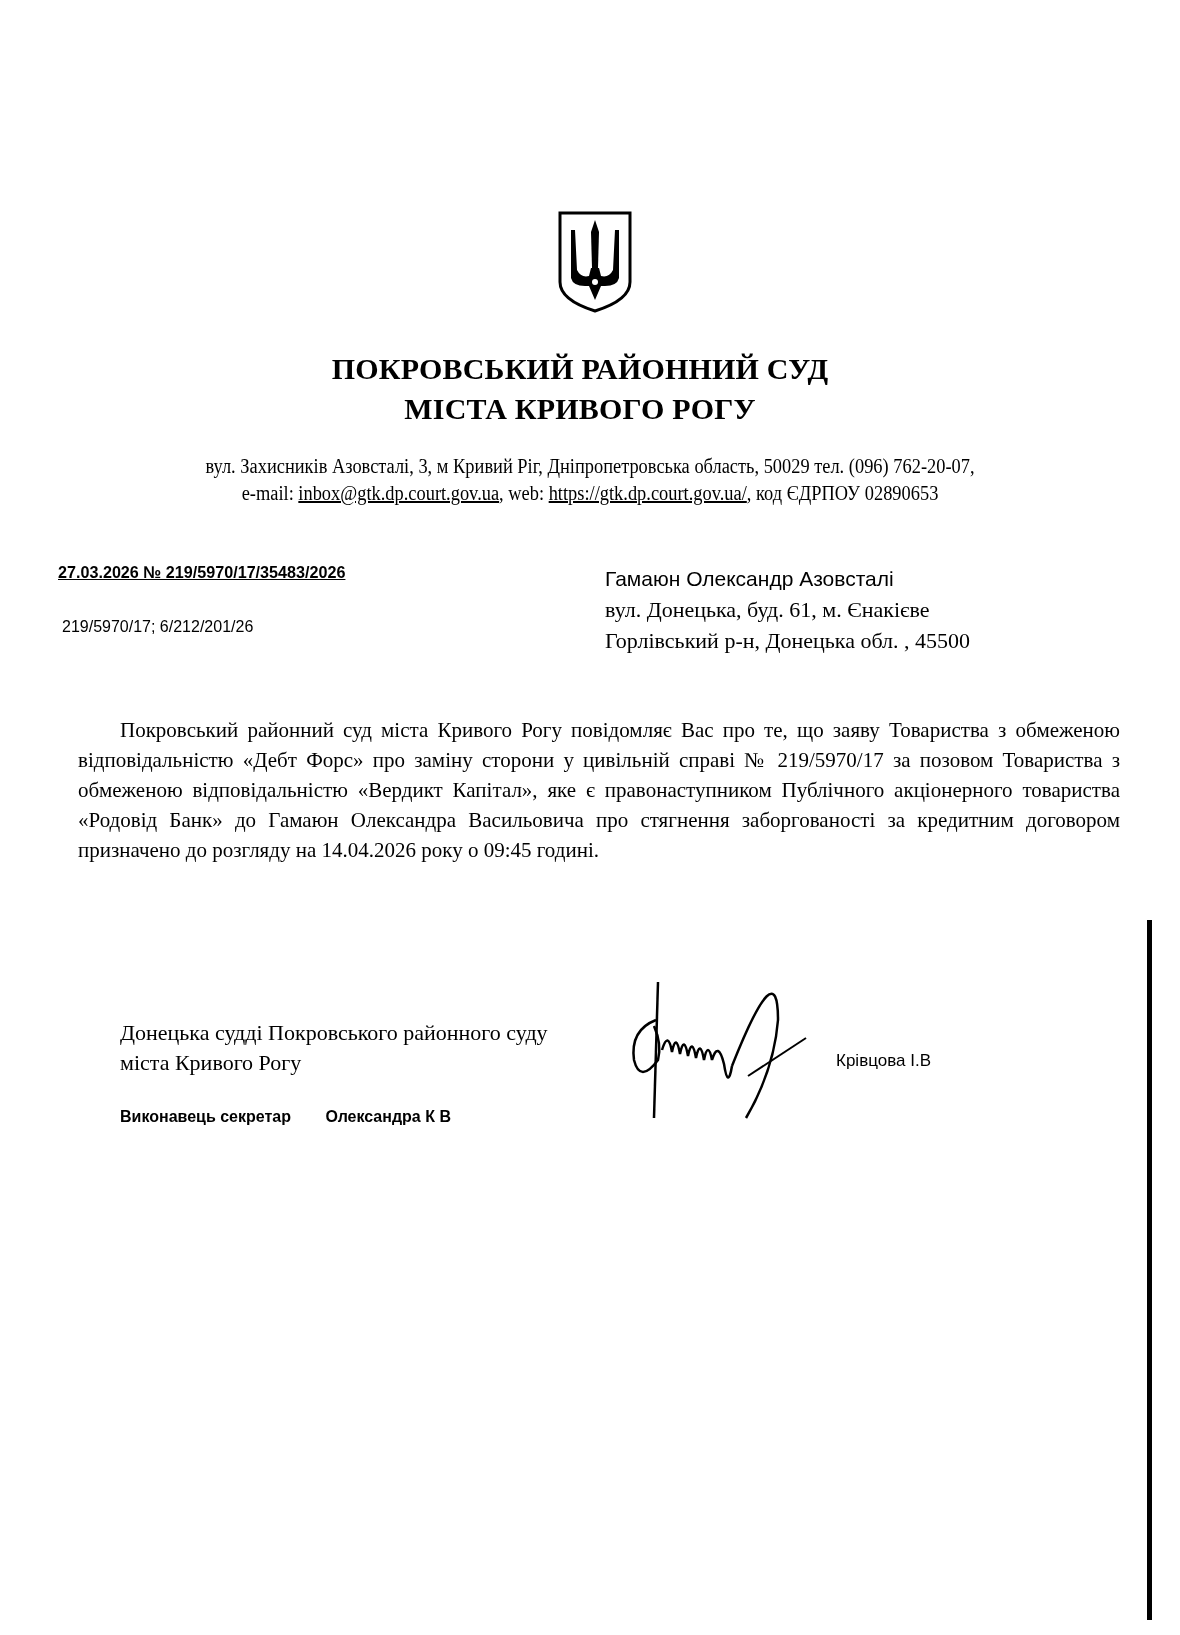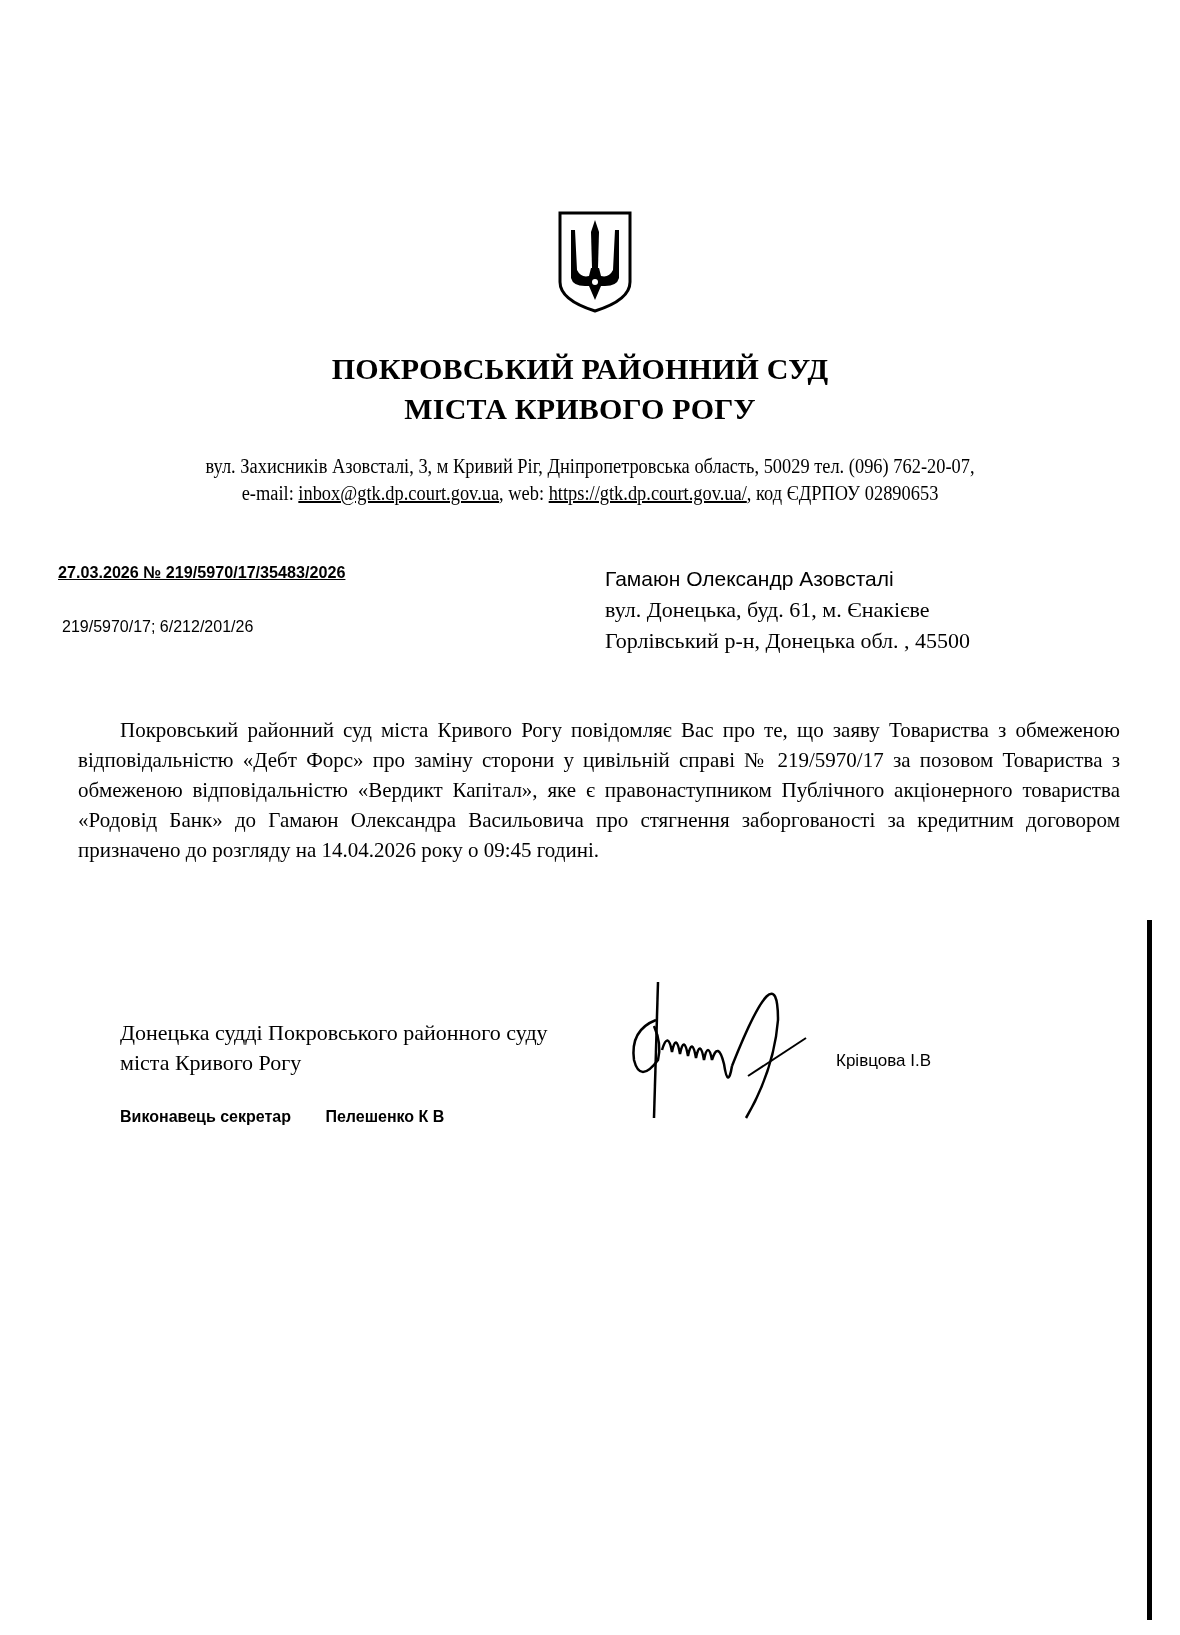--- a/index.html
+++ b/index.html
@@ -67,16 +67,16 @@
   <path d="M28 40 Q2 50 6 80 Q12 104 30 80 Q34 64 26 46" stroke="#000" stroke-width="2.5" fill="none"></path>
   <path d="M34 70 Q40 50 44 72 Q48 52 52 74 Q56 54 60 76 Q64 56 68 78 Q72 58 76 80 Q80 60 84 80 Q90 60 96 84 Q100 110 104 86" stroke="#000" stroke-width="2.5" fill="none"></path>
   <path d="M104 86 Q150 -30 150 40 Q146 90 118 138" stroke="#000" stroke-width="2.5" fill="none"></path>
   <path d="M120 96 L178 58" stroke="#000" stroke-width="2" fill="none"></path>
 </svg>
 
 <div class="abs signer">Крівцова І.В</div>
 
 <div class="abs executor">
   <span>Виконавець  секретар</span>
-  <span>Пелешенко К В</span>
+  <span>Олександра К В</span>
 </div>
 
 <div class="abs edge-line"></div>
 
 </body></html>

